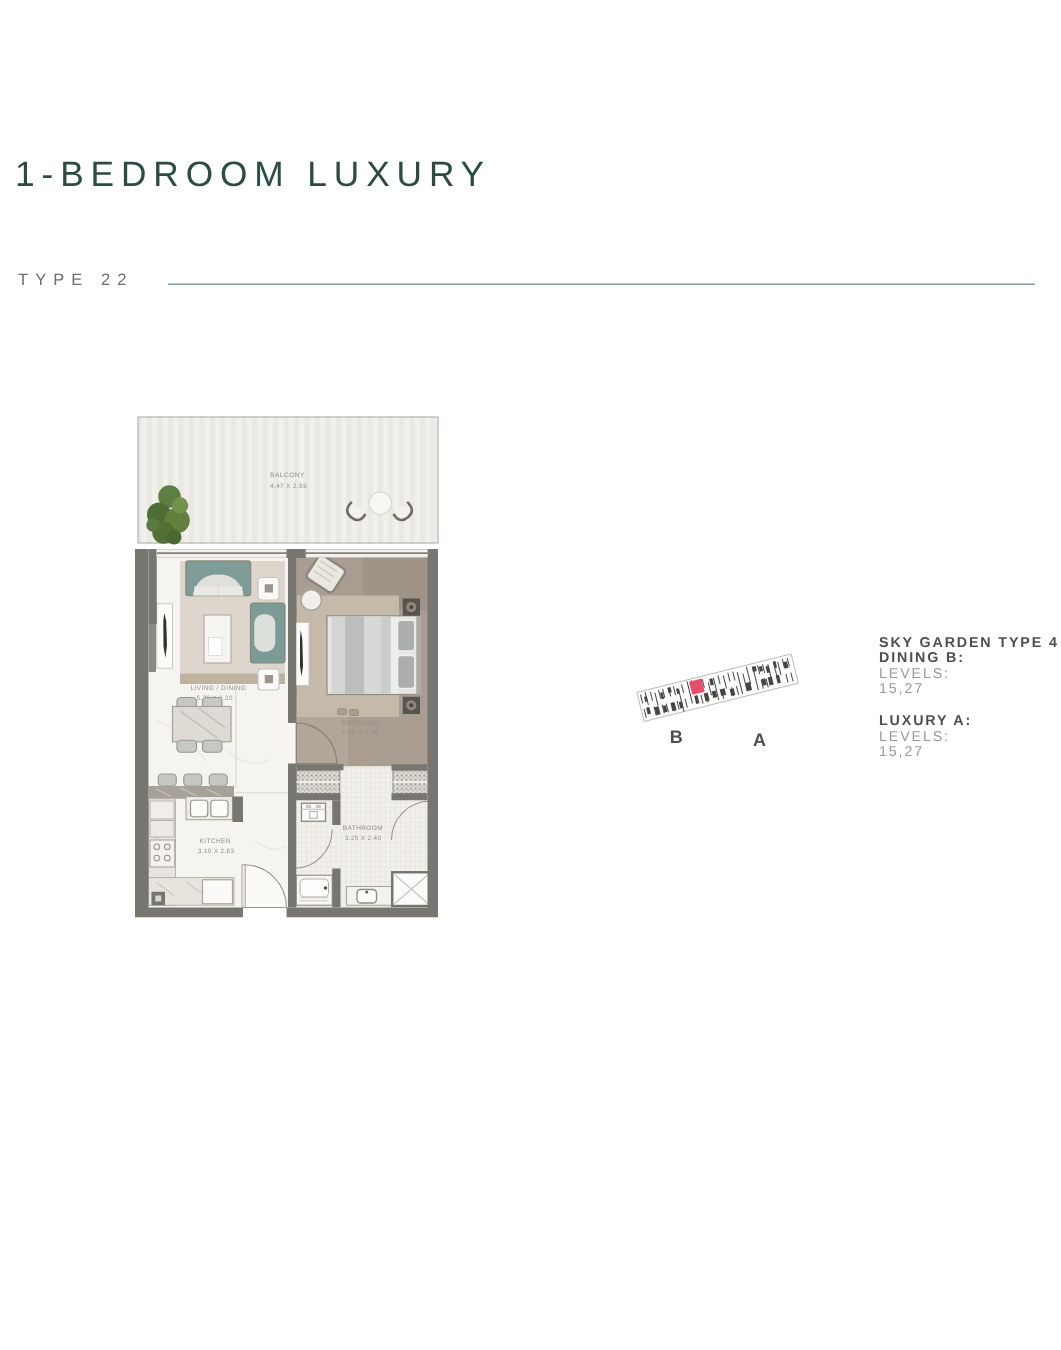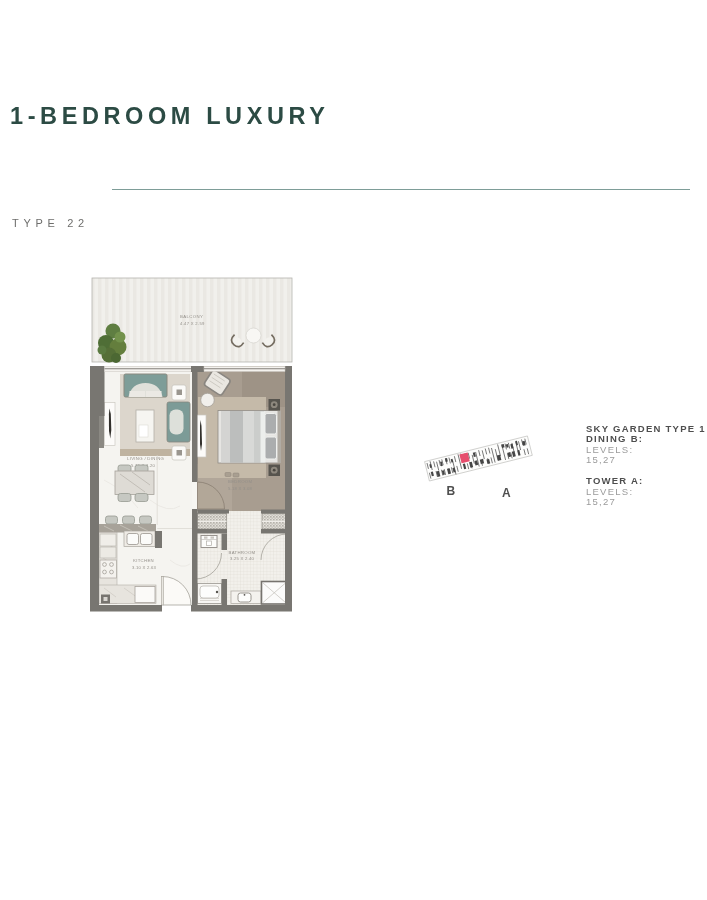--- a/index.html
+++ b/index.html
@@ -1,18 +1,18 @@
 <!DOCTYPE html>
 <html><head>
 <meta charset="utf-8">
 <style>
   html,body{margin:0;padding:0;background:#ffffff;width:707px;height:900px;overflow:hidden;}
   body{font-family:"Liberation Sans",sans-serif;position:relative;}
-  .title{position:absolute;left:10px;top:103px;font-size:23.5px;font-weight:700;color:#2c4b44;letter-spacing:4.6px;}
-  .type{position:absolute;left:12px;top:181px;font-size:11px;color:#6e6e6c;letter-spacing:4.7px;margin-top:36px;}
+  .title{position:absolute;left:10px;top:103px;font-size:23.5px;font-weight:400;color:#2c4b44;letter-spacing:4.6px;}
+  .type{position:absolute;left:12px;top:181px;font-size:11px;color:#6e6e6c;letter-spacing:4.7px;}
   .rule{position:absolute;left:112px;top:189px;width:578px;height:1px;background:#7e9d98;}
   .infoblock{position:absolute;left:586px;top:423.5px;width:130px;font-size:9.5px;color:#9b9b9b;letter-spacing:1.25px;line-height:10.55px;white-space:nowrap;}
   .infoblock b{color:#4e4e4e;font-weight:700;}
 </style>
 </head>
 <body>
 
 <div class="title">1-BEDROOM LUXURY</div>
 
 <div class="type">TYPE 22</div>
@@ -432,21 +432,21 @@
 
   <rect x="35.5" y="-8.5" width="8.5" height="9" fill="#e64e6d"></rect>
 </g>
 
 <text x="446.5" y="495" font-size="12" font-weight="bold" fill="#4f4f4f" font-family="Liberation Sans">B</text>
 
 <text x="502" y="497" font-size="12" font-weight="bold" fill="#4f4f4f" font-family="Liberation Sans">A</text>
 </svg>
 
 <div class="infoblock">
-<b>SKY GARDEN TYPE 1</b><br>
+<b>SKY GARDEN TYPE 4</b><br>
 <b>DINING B:</b><br>
 LEVELS:<br>
 15,27<br>
 <br>
-<b>TOWER A:</b><br>
+<b>LUXURY A:</b><br>
 LEVELS:<br>
 15,27
 </div>
 
 </body></html>

